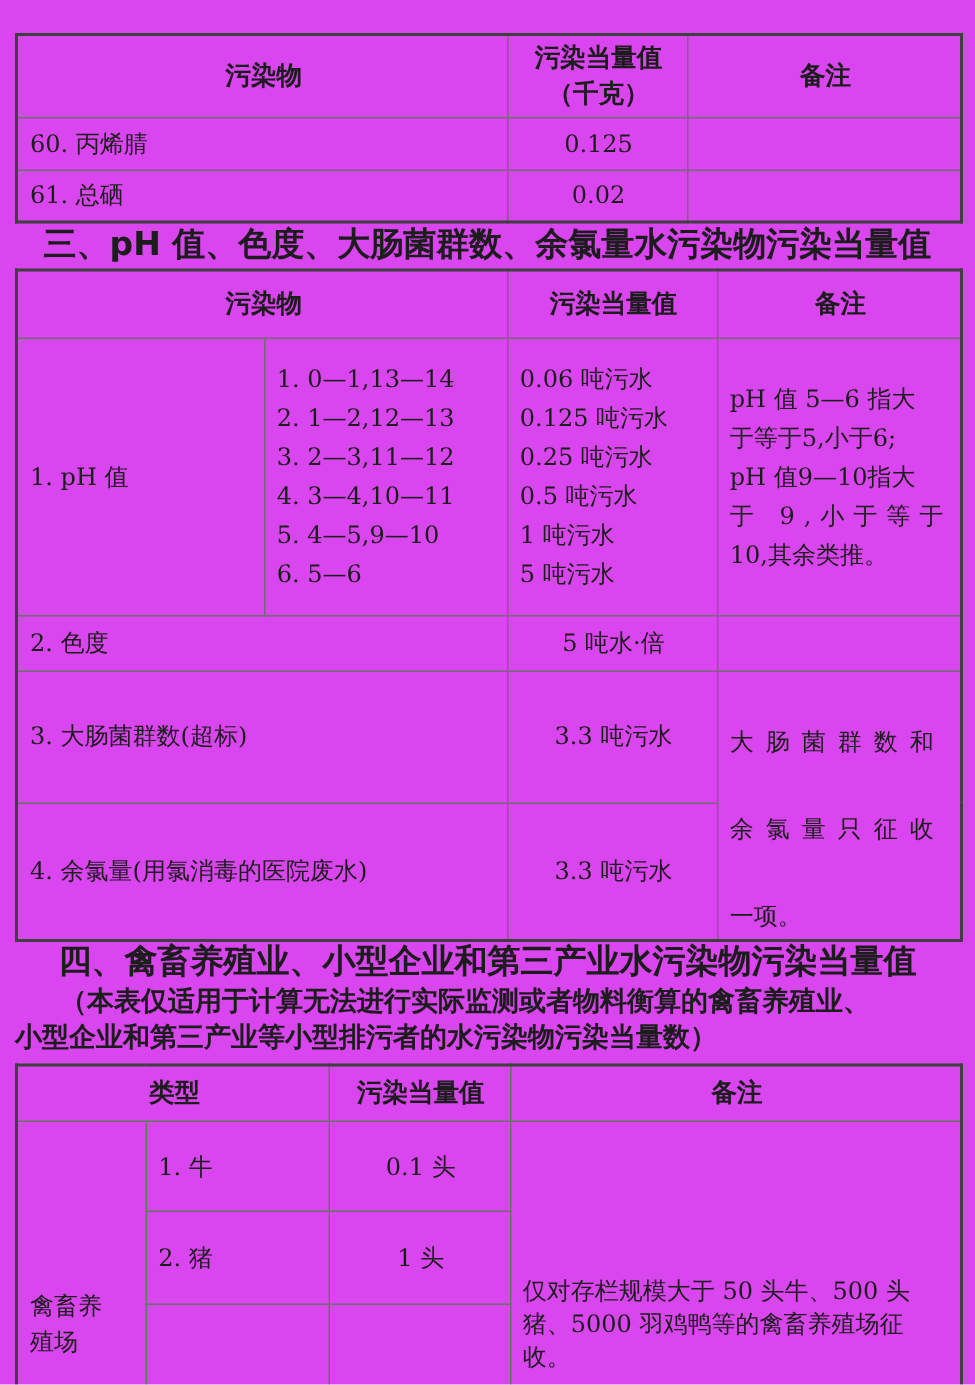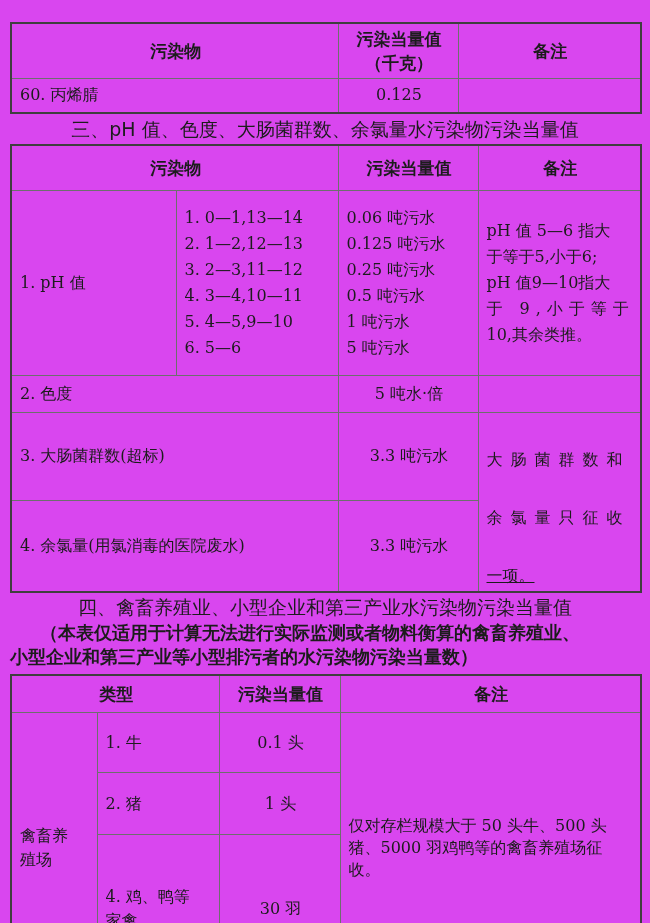--- a/index.html
+++ b/index.html
@@ -25,24 +25,24 @@
   table.t th{
     font-weight:bold;text-align:center;
     font-family:"DejaVu Sans","Liberation Sans",sans-serif;
     font-size:17px;line-height:24px;
   }
   td.center{text-align:center;}
   td.topal{vertical-align:top;padding-top:7px;}
   .ln{line-height:26px;white-space:nowrap;}
   .ln.sp{letter-spacing:6px;}
   .jl{line-height:26px;letter-spacing:8px;white-space:nowrap;margin-top:32px;}
-  .jl.last{letter-spacing:0;text-decoration:underline;}
+  .jl.last{letter-spacing:0;}
   .h3,.h4{
     font-family:"DejaVu Sans","Liberation Sans",sans-serif;
-    font-weight:normal;font-size:19px;text-align:center;
+    font-weight:bold;font-size:22px;text-align:center;
   }
   .h3{line-height:30px;height:30px;}
   .h4{line-height:28px;height:28px;margin-top:0;}
   .note4{
     font-family:"DejaVu Sans","Liberation Sans",sans-serif;
     font-weight:bold;font-size:18px;line-height:24px;height:48px;
   }
   .note4 .l1{text-indent:30px;}
   .grp-label{width:52px;line-height:24px;}
   .wrap90{max-width:90px;line-height:24px;}
@@ -67,20 +67,25 @@
           <div>污染当量值</div>
           <div>（千克）</div>
         </th>
         <th>备注</th>
       </tr>
     </thead>
     <tbody>
       <tr style="height:35px">
         <td>60. 丙烯腈</td>
         <td class="center valcell">0.125</td>
+        <td></td>
+      </tr>
+      <tr style="height:35px">
+        <td>61. 总硒</td>
+        <td class="center valcell">0.02</td>
         <td></td>
       </tr>
     </tbody>
   </table>
 
   <div class="h3">三、pH 值、色度、大肠菌群数、余氯量水污染物污染当量值</div>
 
   <table class="t">
     <colgroup>
         <col style="width:165px">

